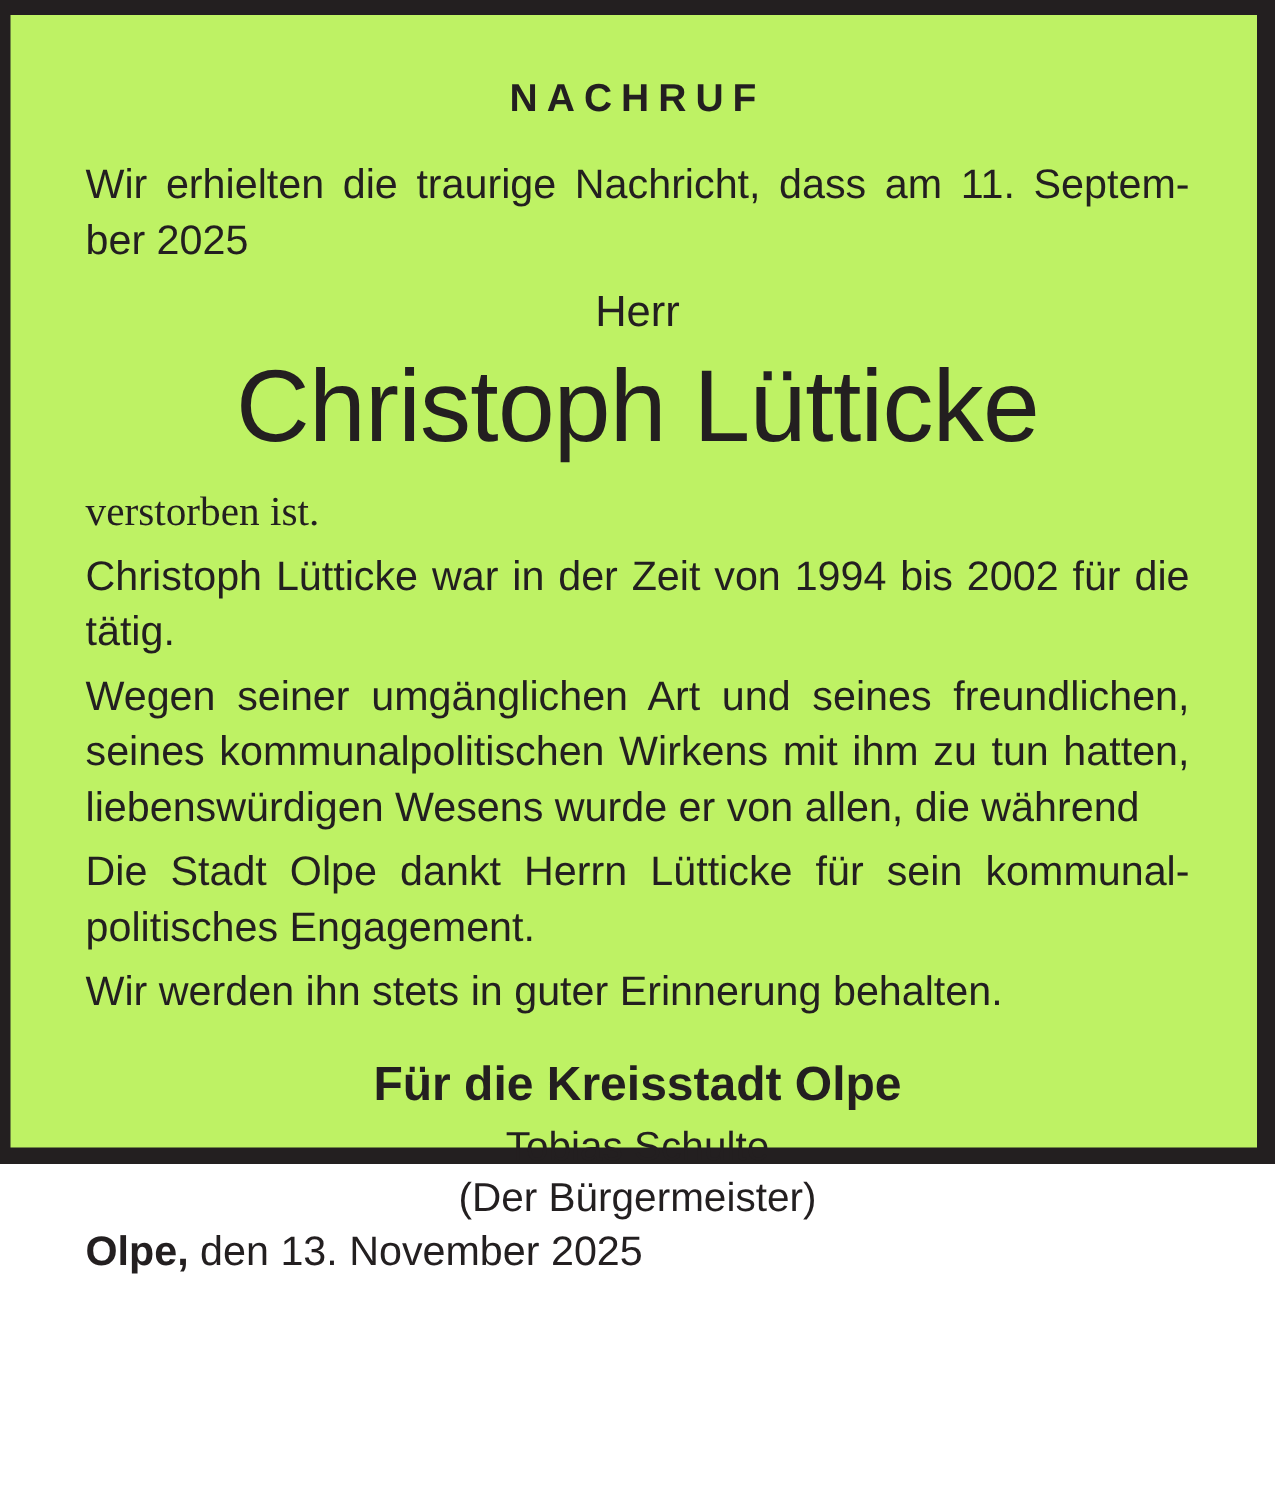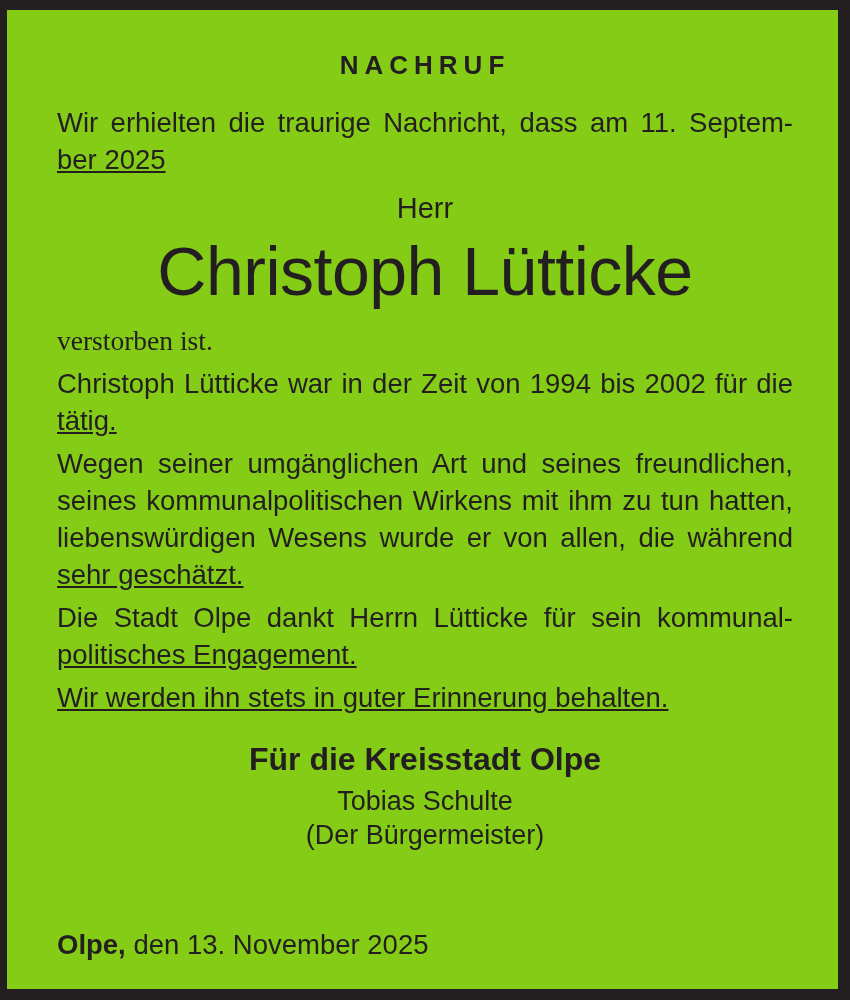--- a/index.html
+++ b/index.html
@@ -6,22 +6,22 @@
     margin: 0;
     padding: 0;
     background: #ffffff;
     width: 850px;
     height: 1000px;
     overflow: hidden;
   }
   .page {
     box-sizing: border-box;
     width: 850px;
-    height: 1000px;
-    background: #84cc16;
+    height: 776px;
+    background: #bef264;
     border-style: solid;
     border-color: #231f20;
     border-top-width: 10px;
     border-right-width: 12px;
     border-bottom-width: 11px;
     border-left-width: 7px;
     font-family: "Liberation Sans", "DejaVu Sans", sans-serif;
     color: #231f20;
   }
   .content {
@@ -41,21 +41,21 @@
   }
   .body-text {
     font-size: 27.5px;
     line-height: 37px;
   }
   .para { margin: 6px 0 0 0; }
   .para .tline {
     text-align: justify;
     text-align-last: justify;
   }
-  .para .tline:last-child { text-align-last: left; text-decoration: underline; }
+  .para .tline:last-child { text-align-last: left; }
   .salutation {
     text-align: center;
     font-size: 29px;
     line-height: 52px;
     margin-top: 4px;
   }
   .deceased-name {
     text-align: center;
     font-size: 68px;
     line-height: 74px;
@@ -105,21 +105,20 @@
 
     <div class="body-text para">
         <div class="tline">Christoph Lütticke war in der Zeit von 1994 bis 2002 für die</div>
         <div class="tline">tätig.</div>
       </div>
 
     <div class="body-text para">
         <div class="tline">Wegen seiner umgänglichen Art und seines freundlichen,</div>
         <div class="tline">seines kommunalpolitischen Wirkens mit ihm zu tun hatten,</div>
         <div class="tline">liebenswürdigen Wesens wurde er von allen, die während</div>
-        <div class="tline">sehr geschätzt.</div>
       </div>
 
     <div class="body-text para">
         <div class="tline">Die Stadt Olpe dankt Herrn Lütticke für sein kommunal-</div>
         <div class="tline">politisches Engagement.</div>
       </div>
 
     <div class="body-text para">
         <div class="tline">Wir werden ihn stets in guter Erinnerung behalten.</div>
       </div>

